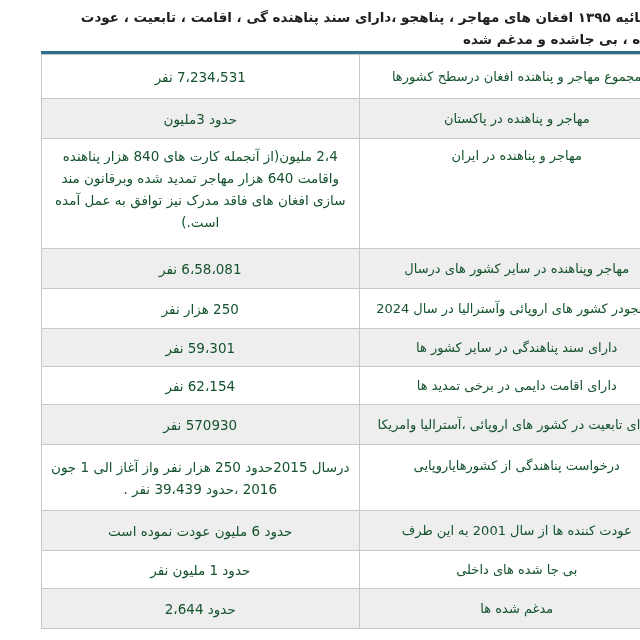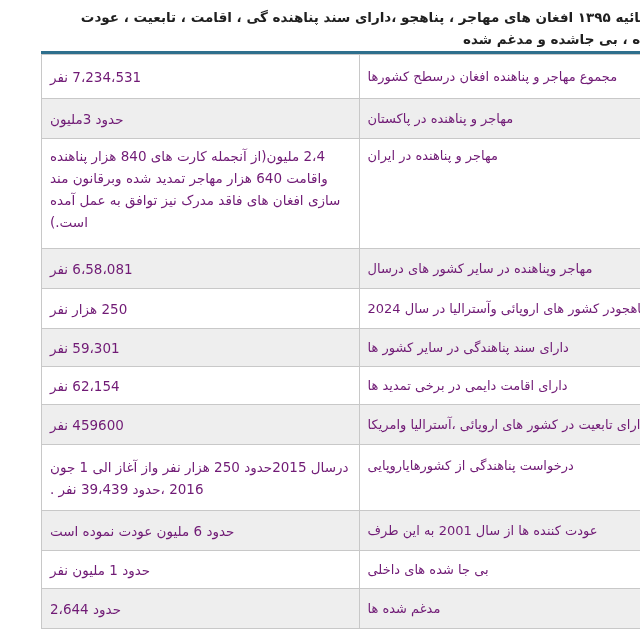--- a/index.html
+++ b/index.html
@@ -22,23 +22,23 @@
     }
     table {
       width: 634px; border-collapse: collapse; table-layout: fixed;
       direction: rtl;
     }
     td {
       border: 1px solid #c8c8c8;
       padding: 6px 8px;
       vertical-align: middle;
       font-size: 13px;
-      color: #701a75;
+      color: #14532d;
       line-height: 22px;
-      text-align: left;
+      text-align: center;
     }
     td.label { width: 298px; }
     td.value { width: 300px; font-size: 13.5px; }
     tr.odd td { background: #ffffff; }
     tr.even td { background: #eeeeee; }
   </style>
 </head>
 <body>
 
 <div class="wrap">
@@ -68,21 +68,21 @@
       <tr class="even" style="height:38px">
         <td class="label">دارای سند پناهندگی در سایر کشور ها</td>
         <td class="value">59،301 نفر</td>
       </tr>
       <tr class="odd" style="height:38px">
         <td class="label">دارای اقامت دایمی در برخی تمدید ها</td>
         <td class="value">62،154 نفر</td>
       </tr>
       <tr class="even" style="height:40px">
         <td class="label">دارای تابعیت در کشور های اروپائی ،آسترالیا وامریکا</td>
-        <td class="value">459600 نفر</td>
+        <td class="value">570930 نفر</td>
       </tr>
       <tr class="odd" style="height:66px">
         <td class="label" style="vertical-align:top;padding-top:10px">درخواست پناهندگی از کشورهایاروپایی</td>
         <td class="value">درسال 2015حدود 250 هزار نفر واز آغاز الی 1 جون 2016 ،حدود 39،439 نفر .</td>
       </tr>
       <tr class="even" style="height:40px">
         <td class="label">عودت کننده ها از سال 2001 به این طرف</td>
         <td class="value">حدود 6 ملیون عودت نموده است</td>
       </tr>
       <tr class="odd" style="height:38px">

